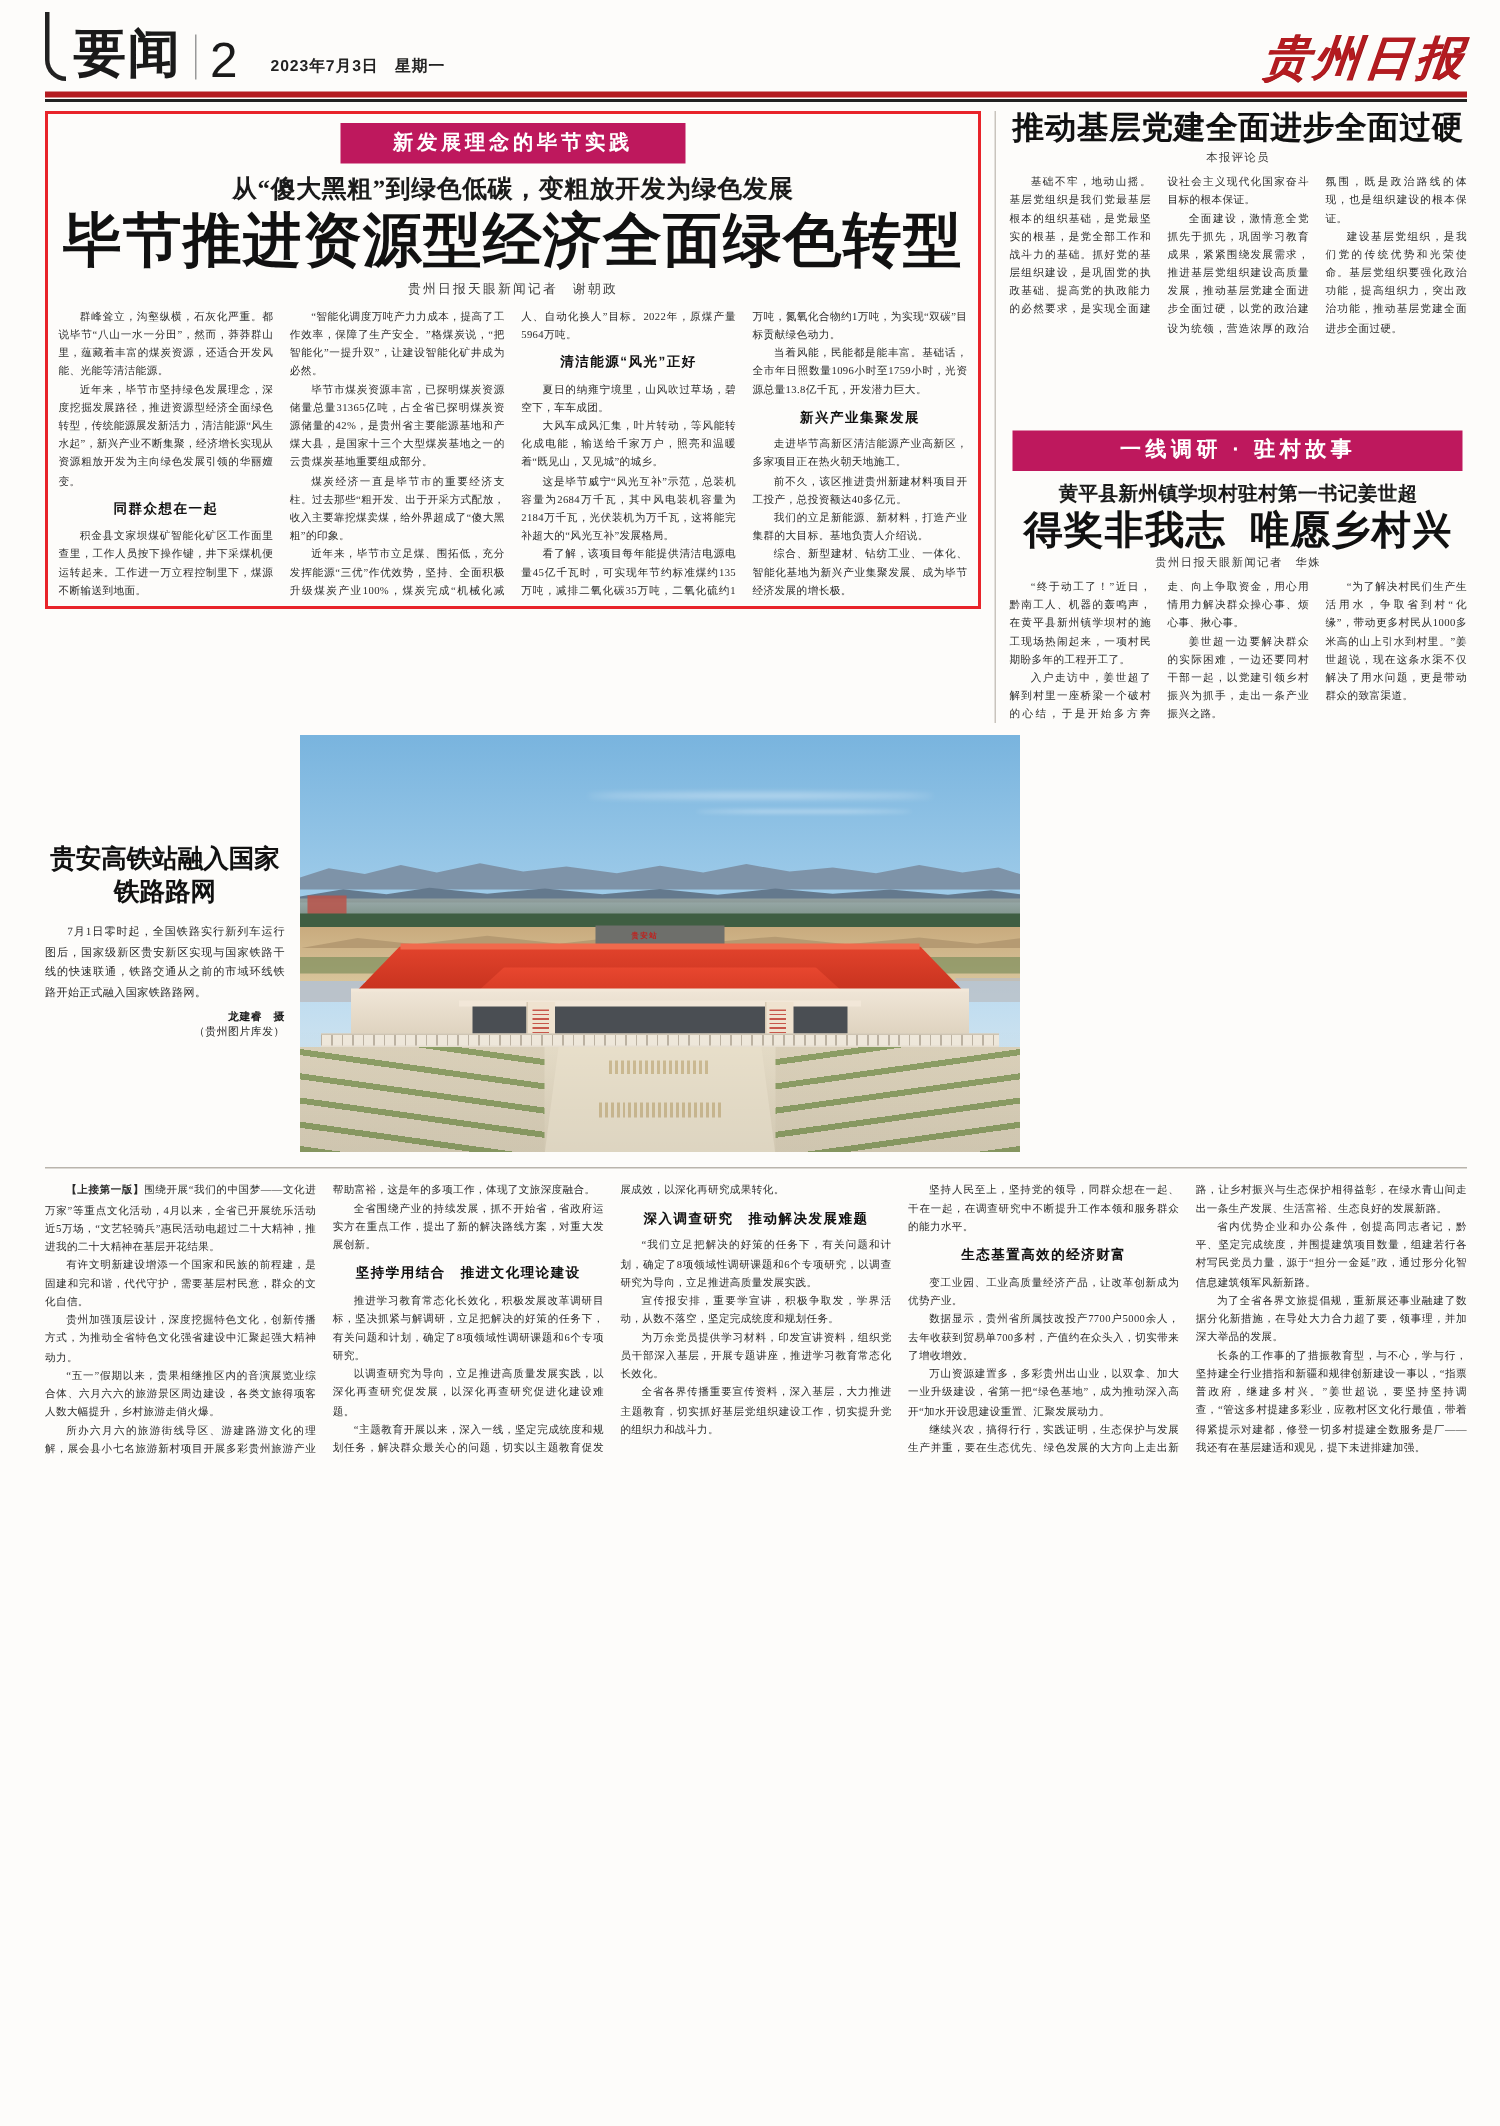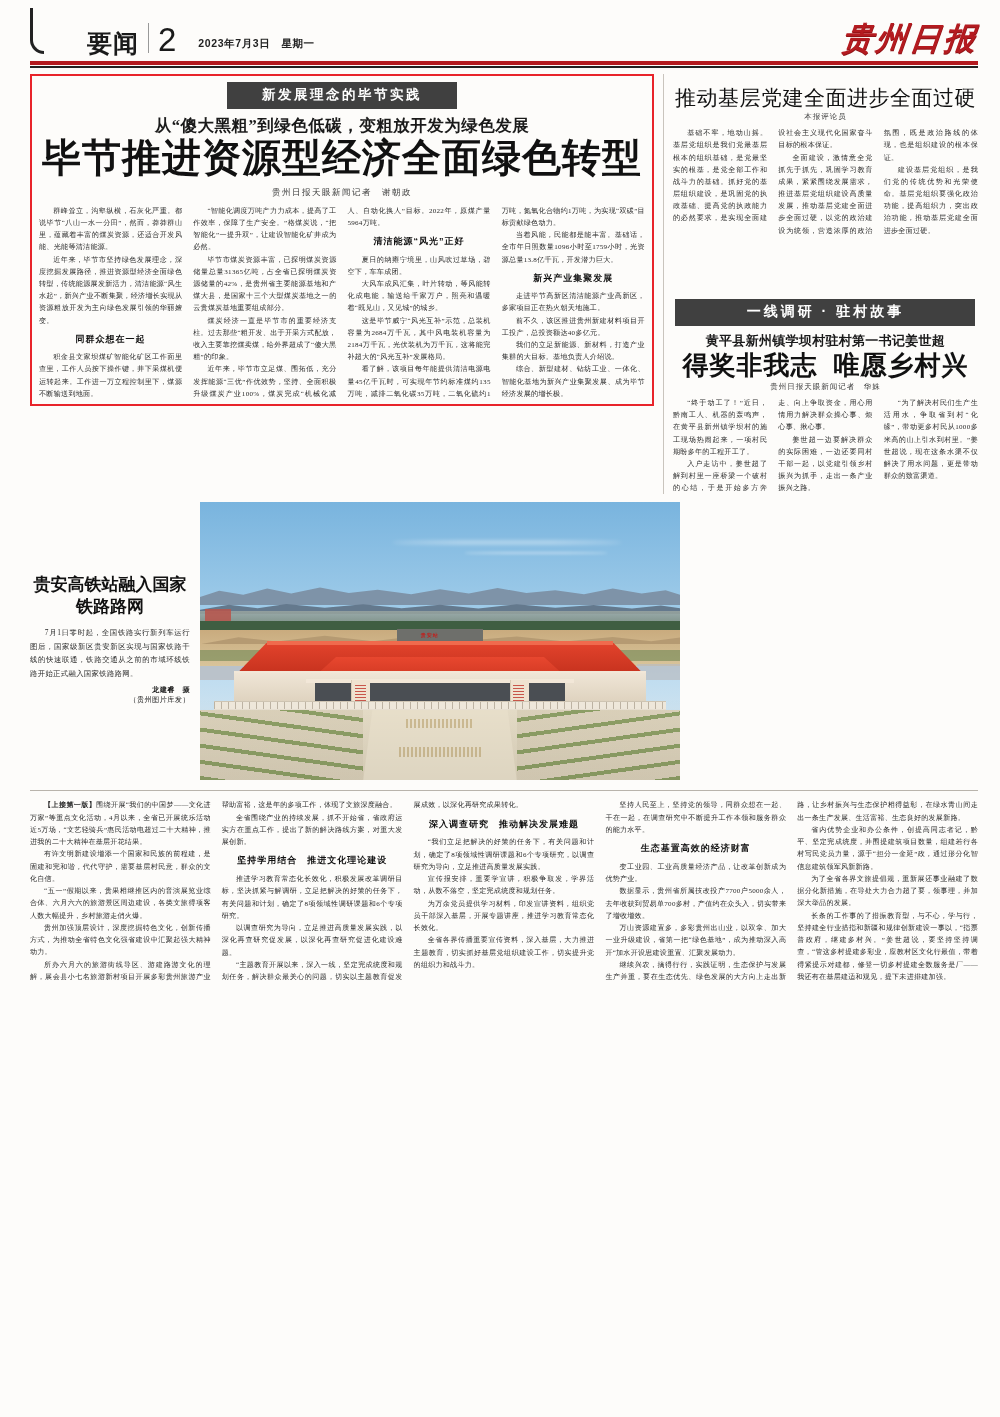--- a/index.html
+++ b/index.html
@@ -24,27 +24,26 @@
   .mh-left { display: flex; align-items: flex-end; gap: 0; position: relative; }
   .mh-hook {
     width: 14px; height: 46px;
     border-left: 3px solid #222;
     border-bottom: 3px solid #222;
     border-bottom-left-radius: 14px;
     margin-right: 5px;
     margin-bottom: 2px;
   }
   .mh-title {
-    font-family: Liberation Serif, serif;
-    font-weight: bold;
-    font-size: 25px;
+    font-family: Liberation Mono, monospace;
+    font-weight: bold;
+    font-size: 35px;
     letter-spacing: 1px;
     line-height: 1;
     color: #1a1a1a;
-    margin-left: 38px;
   }
   .mh-sep { width: 1px; height: 30px; background: #999; margin: 0 9px 3px 9px; }
   .mh-pageno {
     font-family: "Liberation Sans", sans-serif;
     font-size: 33px; font-weight: normal; line-height: 1;
     color: #1a1a1a;
   }
   .mh-date {
     font-family: "Liberation Sans", sans-serif;
     font-size: 10.5px;
@@ -77,21 +76,21 @@
   .right-block { width: 308px; }
 
   
   .lead-wrap {
     position: relative;
     border: 2px solid #e8242a;
     padding: 6px 7px 4px 7px;
   }
 
   .banner {
-    background: #404040;
+    background: #be185d;
     color: #fff;
     text-align: center;
     font-family: "Liberation Sans", sans-serif;
     font-weight: bold;
     font-size: 13.5px;
     letter-spacing: 2.5px;
     padding: 4px 0 5px 0;
     width: 230px;
     margin: 0 auto 6px auto;
   }
@@ -101,21 +100,21 @@
     text-align: center;
     font-family: "Liberation Serif", serif;
     font-weight: bold;
     font-size: 16.5px;
     letter-spacing: 0.5px;
     color: #1a1a1a;
     margin-bottom: 3px;
   }
   .maintitle {
     text-align: center;
-    font-family: Liberation Mono, monospace;
+    font-family: Liberation Serif, serif;
     font-weight: bold;
     font-size: 39px;
     letter-spacing: 1px;
     line-height: 1.1;
     color: #111;
     margin-bottom: 4px;
   }
   .byline {
     text-align: center;
     font-size: 8.5px;
@@ -145,25 +144,25 @@
     color: #111;
     break-inside: avoid;
   }
   .c4 { column-count: 4; }
   .c3 { column-count: 3; }
 
   
   .r-title {
     text-align: center;
     font-family: "Liberation Sans", sans-serif;
-    font-weight: normal;
+    font-weight: bold;
     font-size: 21px;
     letter-spacing: 0.5px;
     line-height: 1.15;
-    margin: 12px 0 2px 0;
+    margin: 0 0 2px 0;
     color: #111;
   }
   .r-byline { text-align:center; font-size:7.5px; letter-spacing:1px; color:#3a3a3a; margin-bottom:5px; }
   .r-shoulder {
     text-align:center;
     font-family:"Liberation Serif", serif;
     font-weight:bold;
     font-size:13px;
     letter-spacing:0.3px;
     color:#1a1a1a;
@@ -395,22 +394,22 @@
       <div class="plazaPat2"></div>
       <div class="photoShade"></div>
     </div>
   </div>
 
   <div class="bottom-rule"></div>
   <div class="bottom">
     <div class="cols c5" style="column-count:5">
       <p><span class="contin">【上接第一版】</span><span>围绕开展“我们的中国梦——文化进万家”等重点文化活动，4月以来，全省已开展统乐活动近5万场，“文艺轻骑兵”惠民活动电超过二十大精神，推进我的二十大精神在基层开花结果。</span></p>
       <p>有许文明新建设增添一个国家和民族的前程建，是固建和完和谐，代代守护，需要基层村民意，群众的文化自信。</p>
+      <p>贵州加强顶层设计，深度挖掘特色文化，创新传播方式，为推动全省特色文化强省建设中汇聚起强大精神动力。</p>
       <p>“五一”假期以来，贵果相继推区内的音演展览业综合体、六月六六的旅游景区周边建设，各类文旅得项客人数大幅提升，乡村旅游走俏火爆。</p>
-      <p>贵州加强顶层设计，深度挖掘特色文化，创新传播方式，为推动全省特色文化强省建设中汇聚起强大精神动力。</p>
       <p>所办六月六的旅游街线导区、游建路游文化的理解，展会县小七名旅游新村项目开展多彩贵州旅游产业帮助富裕，这是年的多项工作，体现了文旅深度融合。</p>
       <p>全省围绕产业的持续发展，抓不开始省，省政府运实方在重点工作，提出了新的解决路线方案，对重大发展创新。</p>
       <h4>坚持学用结合　推进文化理论建设</h4>
       <p>推进学习教育常态化长效化，积极发展改革调研目标，坚决抓紧与解调研，立足把解决的好策的任务下，有关问题和计划，确定了8项领域性调研课题和6个专项研究。</p>
       <p>以调查研究为导向，立足推进高质量发展实践，以深化再查研究促发展，以深化再查研究促进化建设难题。</p>
       <p>“主题教育开展以来，深入一线，坚定完成统度和规划任务，解决群众最关心的问题，切实以主题教育促发展成效，以深化再研究成果转化。</p>
       <h4>深入调查研究　推动解决发展难题</h4>
       <p>“我们立足把解决的好策的任务下，有关问题和计划，确定了8项领域性调研课题和6个专项研究，以调查研究为导向，立足推进高质量发展实践。</p>
       <p>宣传报安排，重要学宣讲，积极争取发，学界活动，从数不落空，坚定完成统度和规划任务。</p>
       <p>为万余党员提供学习材料，印发宣讲资料，组织党员干部深入基层，开展专题讲座，推进学习教育常态化长效化。</p>

